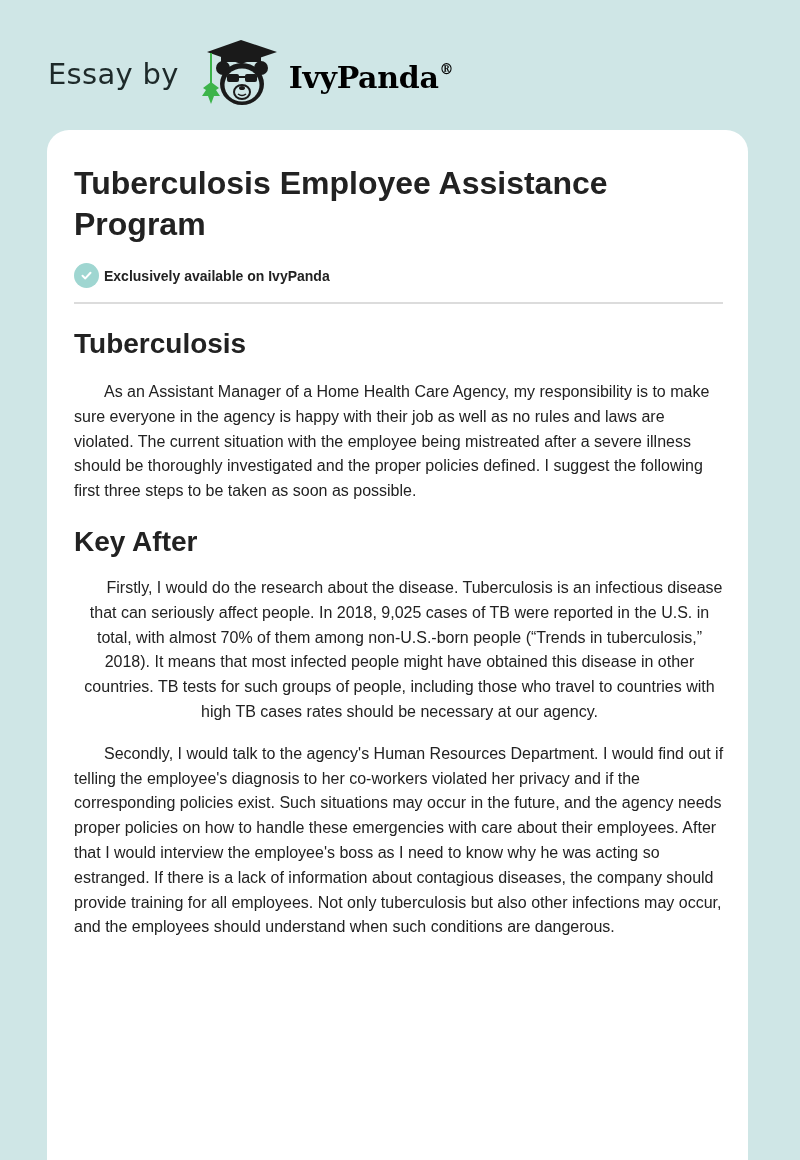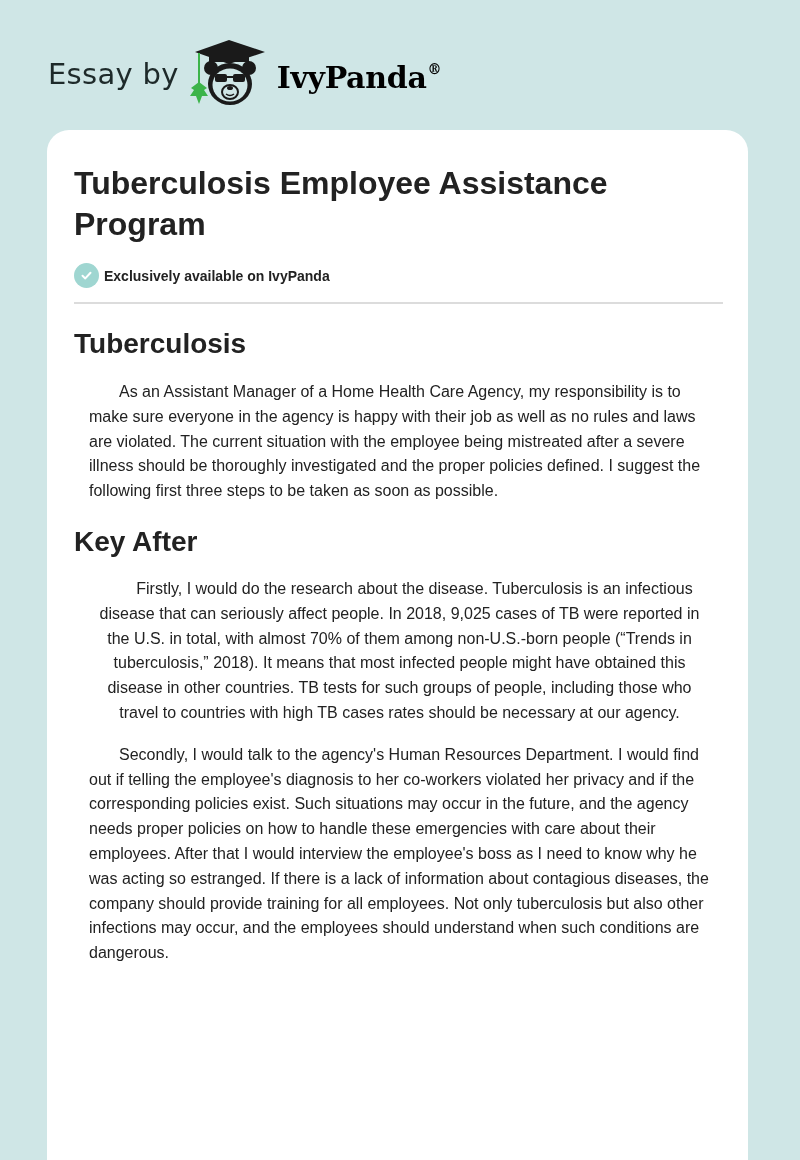--- a/index.html
+++ b/index.html
@@ -11,21 +11,21 @@
       position: relative;
       overflow: hidden;
     }
     .brand {
       position: absolute; left: 48px; top: 34px;
       display: flex; align-items: center; height: 76px;
     }
     .brand-prefix {
       font-family: "DejaVu Sans", sans-serif;
       font-size: 29px; color: #1e2a2a; letter-spacing: 0.3px;
-      margin-right: 6px; margin-top: 4px;
+      margin-right: 18px; margin-top: 4px;
     }
     .logo-icon { width: 84px; height: 76px; margin-right: 8px; }
     .brand-name {
       font-family: "DejaVu Serif", serif;
       font-weight: bold; font-size: 30px; color: #000000;
       margin-top: 10px; letter-spacing: -0.3px;
     }
     .brand-name sup { font-size: 14px; vertical-align: 14px; margin-left: 1px; }
     .card {
       position: absolute; left: 47px; top: 130px;
@@ -49,21 +49,21 @@
     .badge-text { font-size: 14px; font-weight: bold; color: #222; }
     .divider {
       position: absolute; left: 27px; top: 172px; width: 649px; height: 2px;
       background: #dcdcdc;
     }
     .content { position: absolute; left: 27px; top: 194px; width: 651px; }
     h2 {
       margin: 0; font-size: 28px; font-weight: bold; line-height: 40px; color: #222;
     }
     p {
-      margin: 15px; font-size: 16px; line-height: 24.8px; color: #222;
+      margin: 0; font-size: 16px; line-height: 24.8px; color: #222;
       text-indent: 30px;
     }
     .h-intro { margin-bottom: 16px; }
     .p-intro { margin-bottom: 18px; }
     .h-key { margin-bottom: 14px; }
     .p-first { margin-bottom: 17px; text-align: center; }
   </style>
 </head>
 <body>
 

